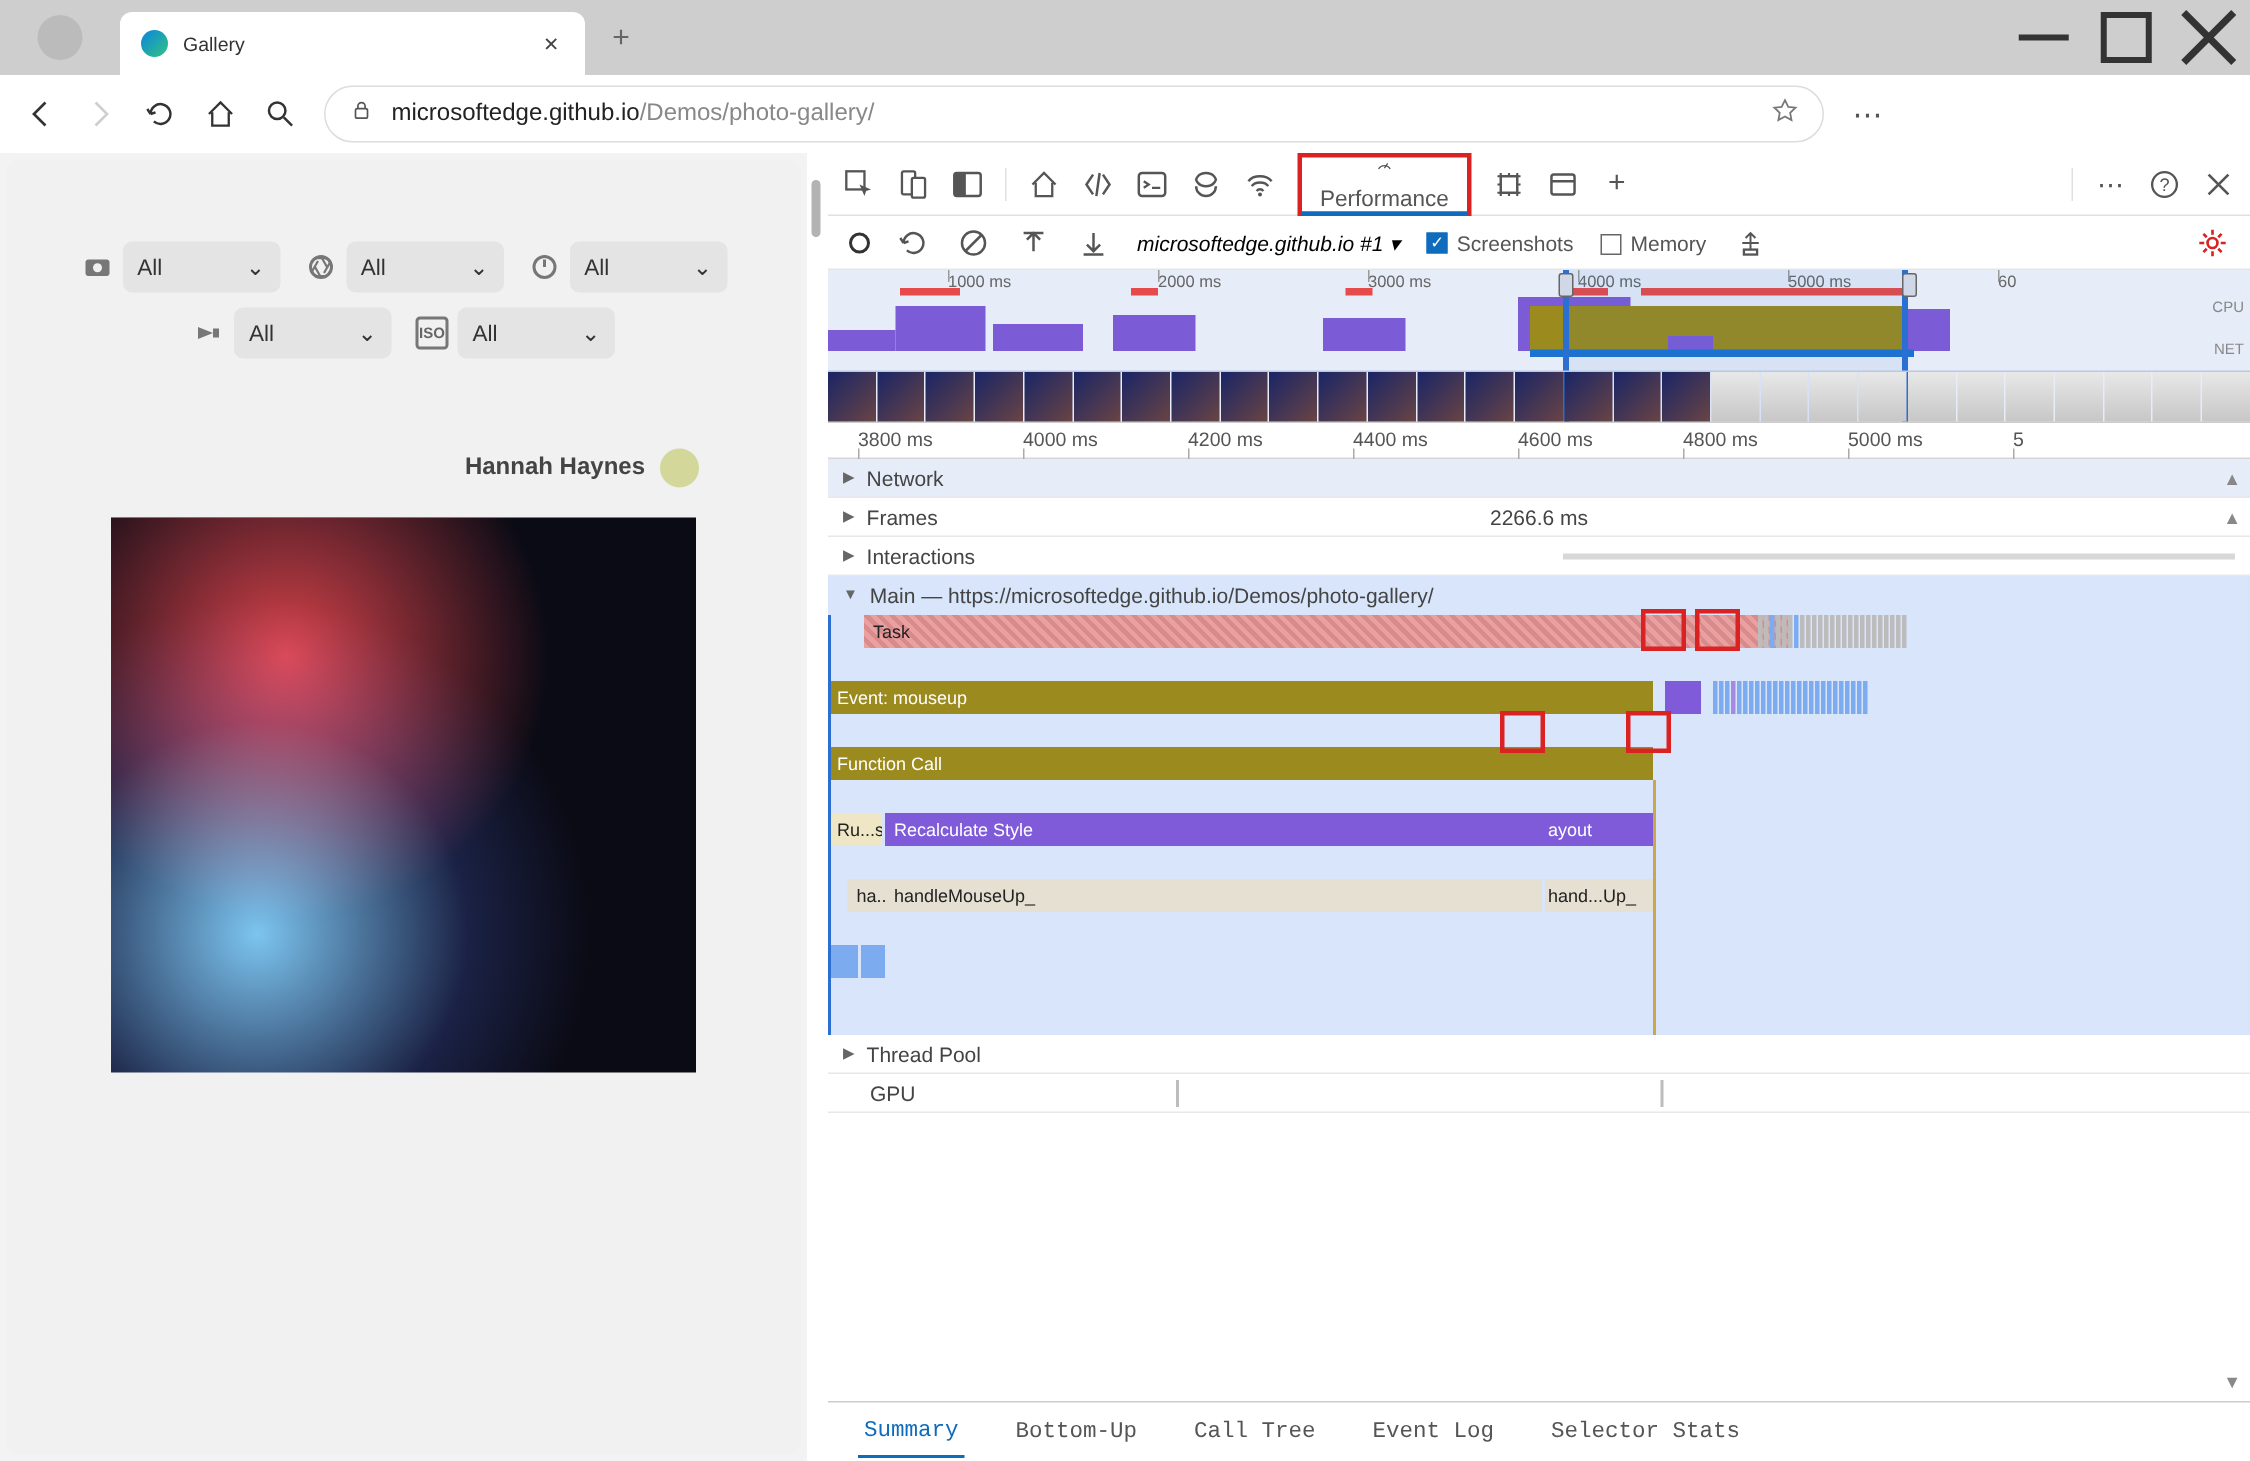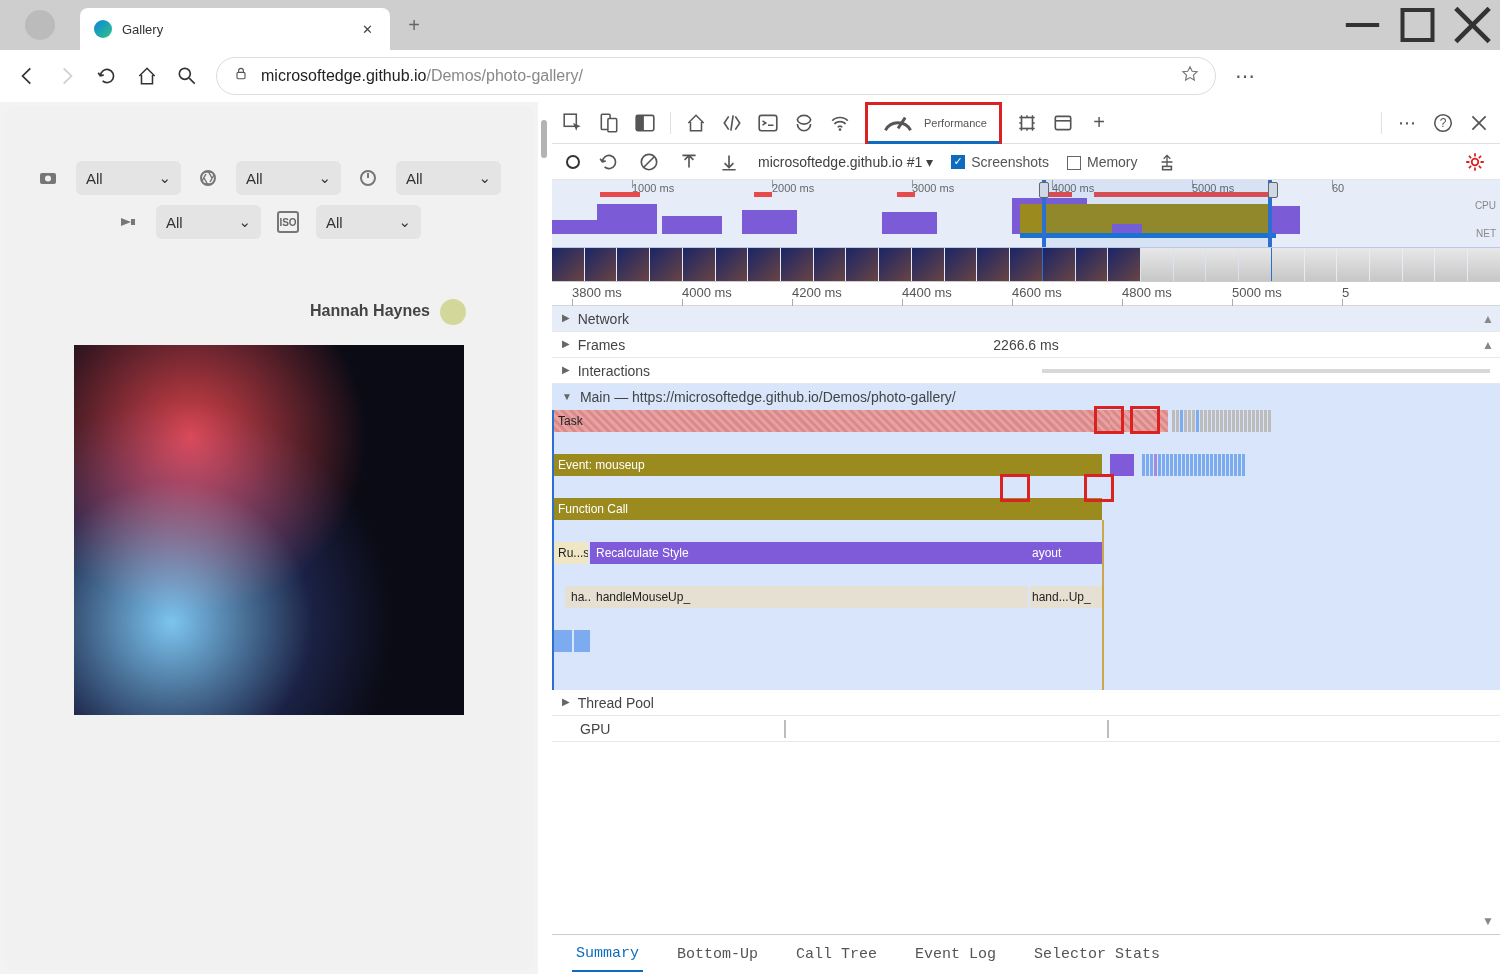--- a/index.html
+++ b/index.html
@@ -26,38 +26,38 @@
 
 .content-area { display: flex; height: 872px; }
 .page-pane { width: 530px; background: #f1f1f1; border-radius: 10px; margin: 4px; overflow: hidden; padding: 0 6px; }
 .resize-gutter { width: 14px; background: #fff; position: relative; }
 .resize-thumb { width: 6px; height: 38px; background: #b3b3b3; border-radius: 3px; position: absolute; top: 18px; left: 3px; }
 .devtools-pane { flex: 1; background: #fff; display: flex; flex-direction: column; }
 
 
 .page-title { font-size: 24px; font-weight: 700; letter-spacing: 6px; text-align: center; margin-top: 100px; color: #333; }
 .filters { margin-top: 55px; display: flex; flex-wrap: wrap; justify-content: center; gap: 10px 16px; }
-.filter-group { display: flex; align-items: center; gap: 17px; }
+.filter-group { display: flex; align-items: center; gap: 6px; }
 .filter-icon { width: 22px; height: 22px; color: #666; display: flex; align-items:center; justify-content:center; font-size: 18px; text-align: center;}
 .filter-select { width: 105px; height: 34px; background: #e4e4e4; border: none; border-radius: 6px; padding: 0 10px; font-size: 15px; color: #333; display:flex; align-items:center; justify-content:space-between;}
 .author-line { text-align: right; margin-top: 60px; padding-right: 62px; font-size: 16px; color: #444; font-weight: 600; }
 .author-dot { display:inline-block; width: 26px; height: 26px; border-radius: 50%; background: #d3d89a; vertical-align: middle; margin-left: 10px; }
 .photo-img { width: 390px; height: 370px; margin: 20px auto 0; background: radial-gradient(circle at 25% 75%, #7cc5f0 0%, #1a2144 35%, #0b0b15 55%), radial-gradient(circle at 30% 25%, #d73a3a 0%, rgba(215,58,58,0) 45%); background-blend-mode: screen; display:block; }
 
 
 .dt-toolbar { height: 42px; border-bottom: 1px solid #e0e0e0; display: flex; align-items: center; padding: 0 10px; gap: 14px; }
 .dt-icon { width: 22px; height: 22px; color: #555; display:flex; align-items:center; justify-content:center; cursor:pointer;}
 .dt-divider { width: 1px; height: 22px; background: #e0e0e0; }
-.perf-tab { height: 42px; display:flex; align-items:center; gap:8px; padding: 0 12px; border: 3px solid #db2222; position: relative; color: #555; font-size:11px;}
+.perf-tab { height: 42px; display:flex; align-items:center; gap:8px; padding: 0 12px; border: 3px solid #db2222; position: relative; color: #555; font-size:15px;flex-direction:column;}
 .perf-tab::after { content:""; position:absolute; bottom:-3px; left:0; right:0; height:3px; background:#0f6cbd; }
 
 
 .perf-bar { height: 36px; border-bottom: 1px solid #e5e5e5; display:flex; align-items:center; padding: 0 14px; gap: 18px; font-size:14px; color:#555;}
 .rec-dot { width:14px; height:14px; border-radius:50%; border: 2px solid #333; }
-.perf-bar .dim { color:#404040; }
+.perf-bar .dim { color:#000000;font-style:italic; }
 .cbox { width:14px; height:14px; border:1px solid #666; display:inline-flex; align-items:center; justify-content:center; font-size:11px; background:#fff;}
 .cbox.checked { background:#0f6cbd; color:#fff; border-color:#0f6cbd;}
 .gear-red { color:#db2222; margin-left:auto;}
 
 
 .overview { height: 102px; background:#e6edf9; border-bottom:1px solid #ccc; position:relative; font-size:11px; color:#666;}
 .ov-ticklabel { position:absolute; top:2px; }
 .ov-ticklabel::before { content:""; position:absolute; left:0; top:-2px; width:1px; height:8px; background:#999;}
 .ov-graph { position:absolute; top:14px; left:0; right:0; height:40px; }
 .ov-graph .mount { position:absolute; bottom:0; background:#7c5cd6; }
@@ -77,21 +77,21 @@
 .ruler .rt { position:absolute; top:3px;}
 .ruler .rt::before { content:""; position:absolute; left:0; top:14px; width:1px; height:7px; background:#aaa;}
 
 
 .tracks { flex:1; font-size:14px; color:#444; position:relative; background:#fff; overflow:hidden;}
 .trackrow { height:26px; border-bottom:1px solid #e8e8e8; display:flex; align-items:center; padding-left:10px; gap:8px; position:relative;}
 .twisty { font-size:10px; color:#666; transform: translateY(-1px);}
 .main-area { background:#d8e5fa; }
 .flamelane { height:22px; position:relative; overflow:hidden; }
 .seg { position:absolute; top:0; height:22px; font-size:12px; color:#222; padding-left:6px; white-space:nowrap; overflow:hidden; display:flex; align-items:center;}
-.seg.task { background: repeating-linear-gradient(45deg,#e8a0a0,#e8a0a0 3px,#d98a8a 3px,#d98a8a 6px);}
+.seg.task { background: repeating-linear-gradient(45deg,#e8a0a0,#e8a0a0 3px,#d98a8a 3px,#d98a8a 6px); margin-left: 24px;}
 .seg.olive { background:#9b8a1e; color:#fff;}
 .seg.purple { background:#7f5bd9; color:#fff;}
 .seg.grey { background:#e5e0d2;}
 .seg.grey2 { background:#e5e0d2;}
 .seg.tiny { background:#7cabef;}
 .seg.cream { background:#efe6c6;}
 .markbox { position:absolute; border:3px solid #db2222; width:30px; height:28px; z-index:5; pointer-events:none;}
 .minibars { position:absolute; top:0; height:22px; display:flex; gap:1px; }
 .minibars span { width:3px; background:#bcbcbc;}
 .minibars .b { background:#7cabef;}

